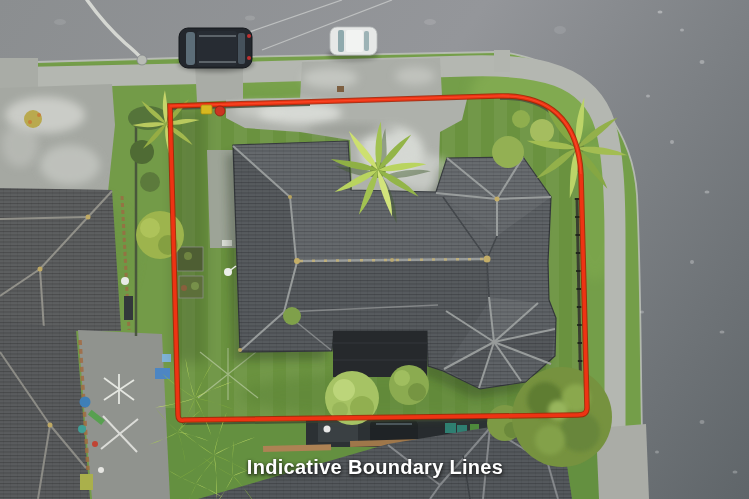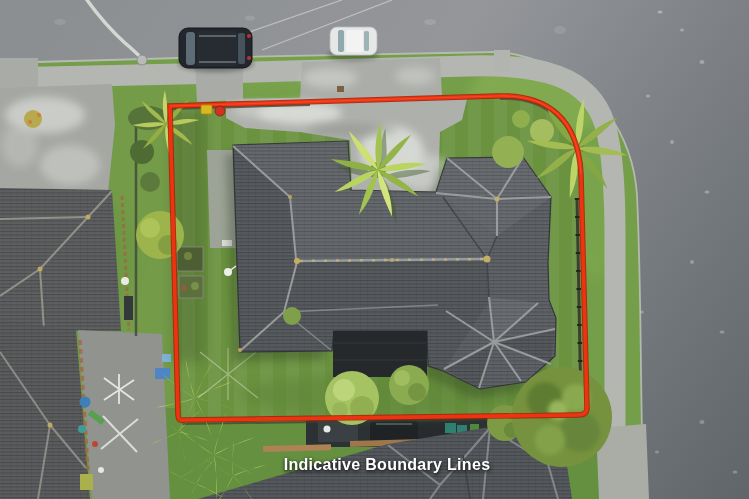--- a/index.html
+++ b/index.html
@@ -1,21 +1,21 @@
 <!DOCTYPE html>
 <html><head>
 <meta charset="utf-8">
 <style>
   html,body{margin:0;padding:0;background:#222;}
   #shot{position:relative;width:749px;height:499px;overflow:hidden;background:#749e49;
         font-family:"Liberation Sans",sans-serif;}
   #shot svg{position:absolute;inset:0;display:block;}
   .disclaimer{position:absolute;left:375px;top:456px;transform:translateX(-50%);
-    color:#fff;font-weight:bold;font-size:16px;letter-spacing:.3px;white-space:nowrap;
-    text-shadow:0 1px 3px rgba(20,20,20,.85),1px 2px 4px rgba(20,20,20,.6);margin-left:12px;}
+    color:#fff;font-weight:bold;font-size:20px;letter-spacing:.3px;white-space:nowrap;
+    text-shadow:0 1px 3px rgba(20,20,20,.85),1px 2px 4px rgba(20,20,20,.6);}
 </style>
 </head>
 <body>
 
 <div id="shot">
 <svg viewBox="0 0 749 499" width="749" height="499">
   <defs>
     <filter id="b2" x="-40%" y="-40%" width="180%" height="180%">
           <feGaussianBlur stdDeviation="2"></feGaussianBlur>
         </filter>

